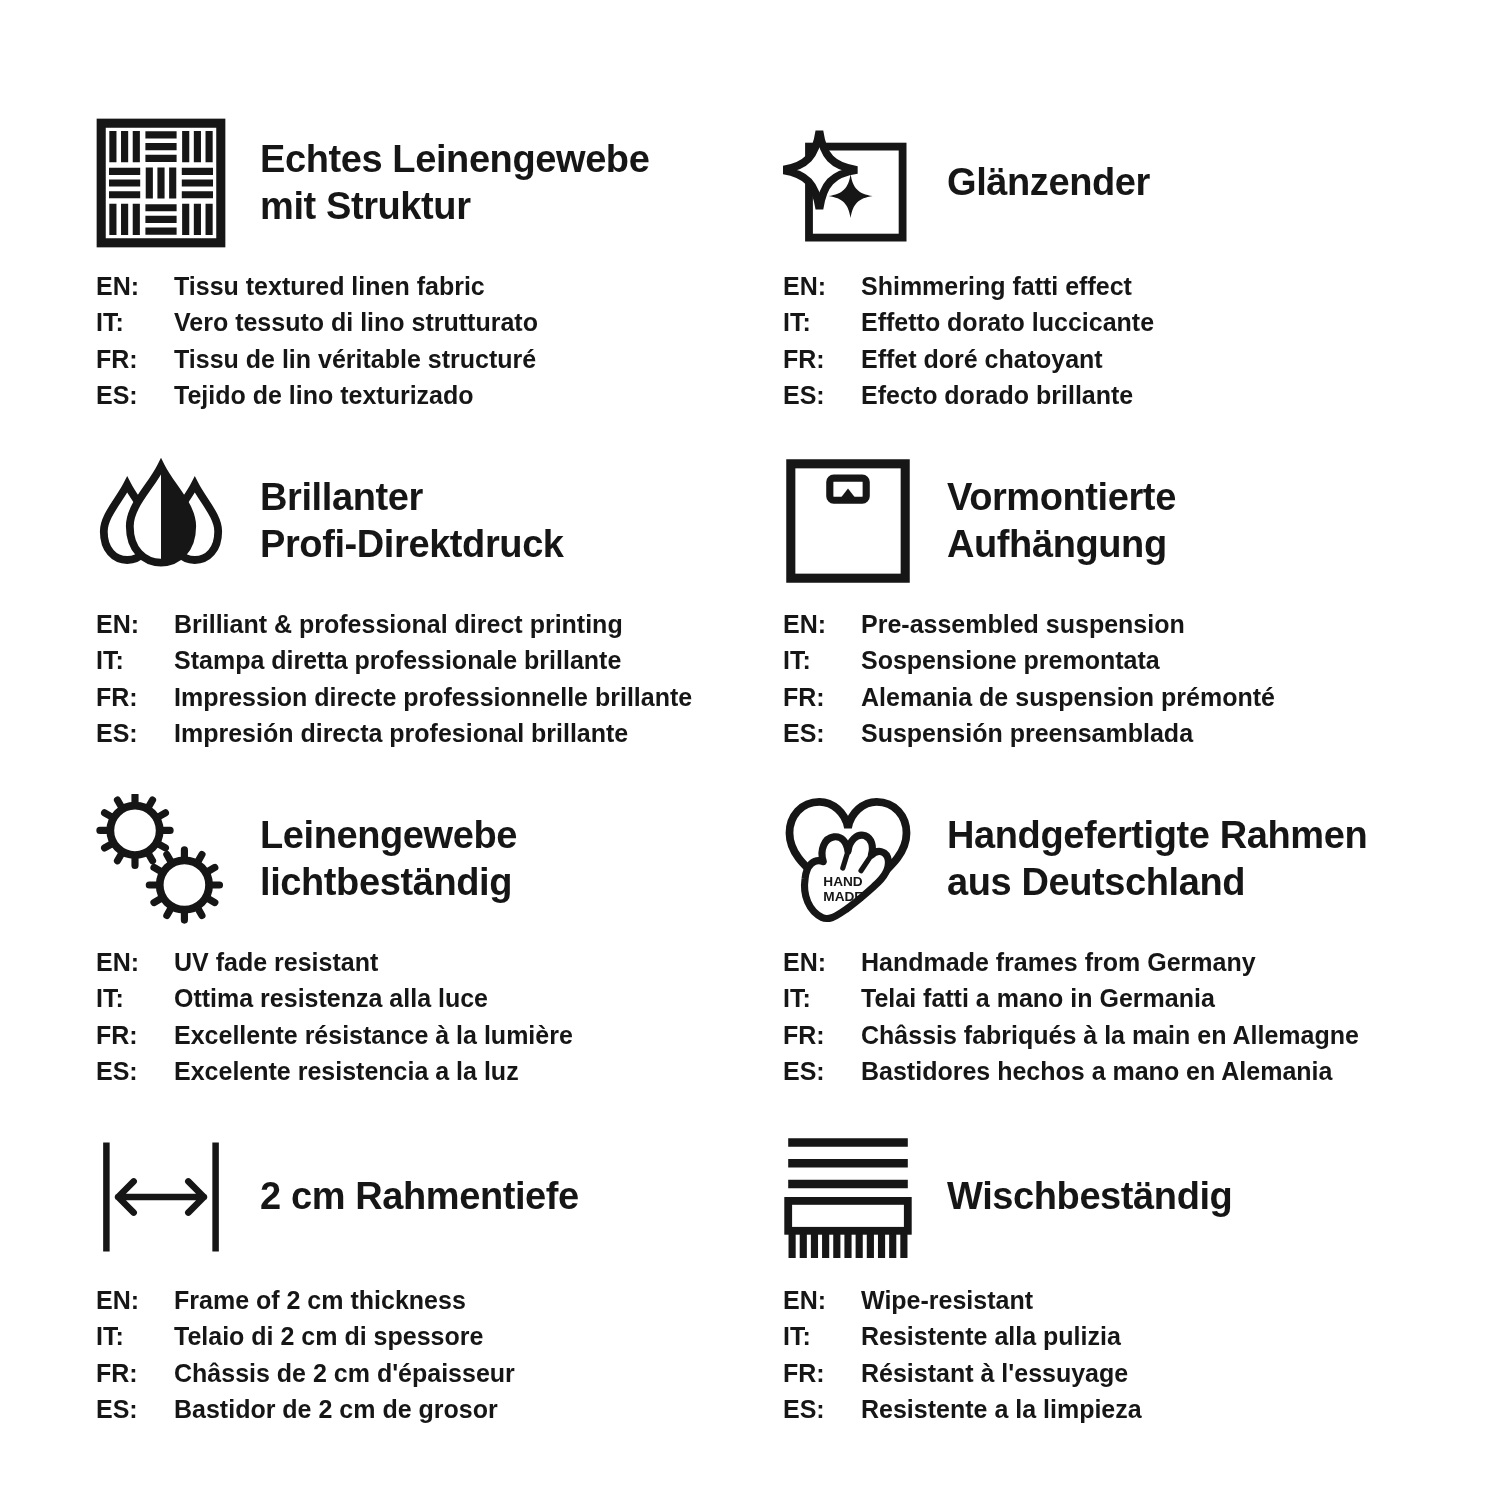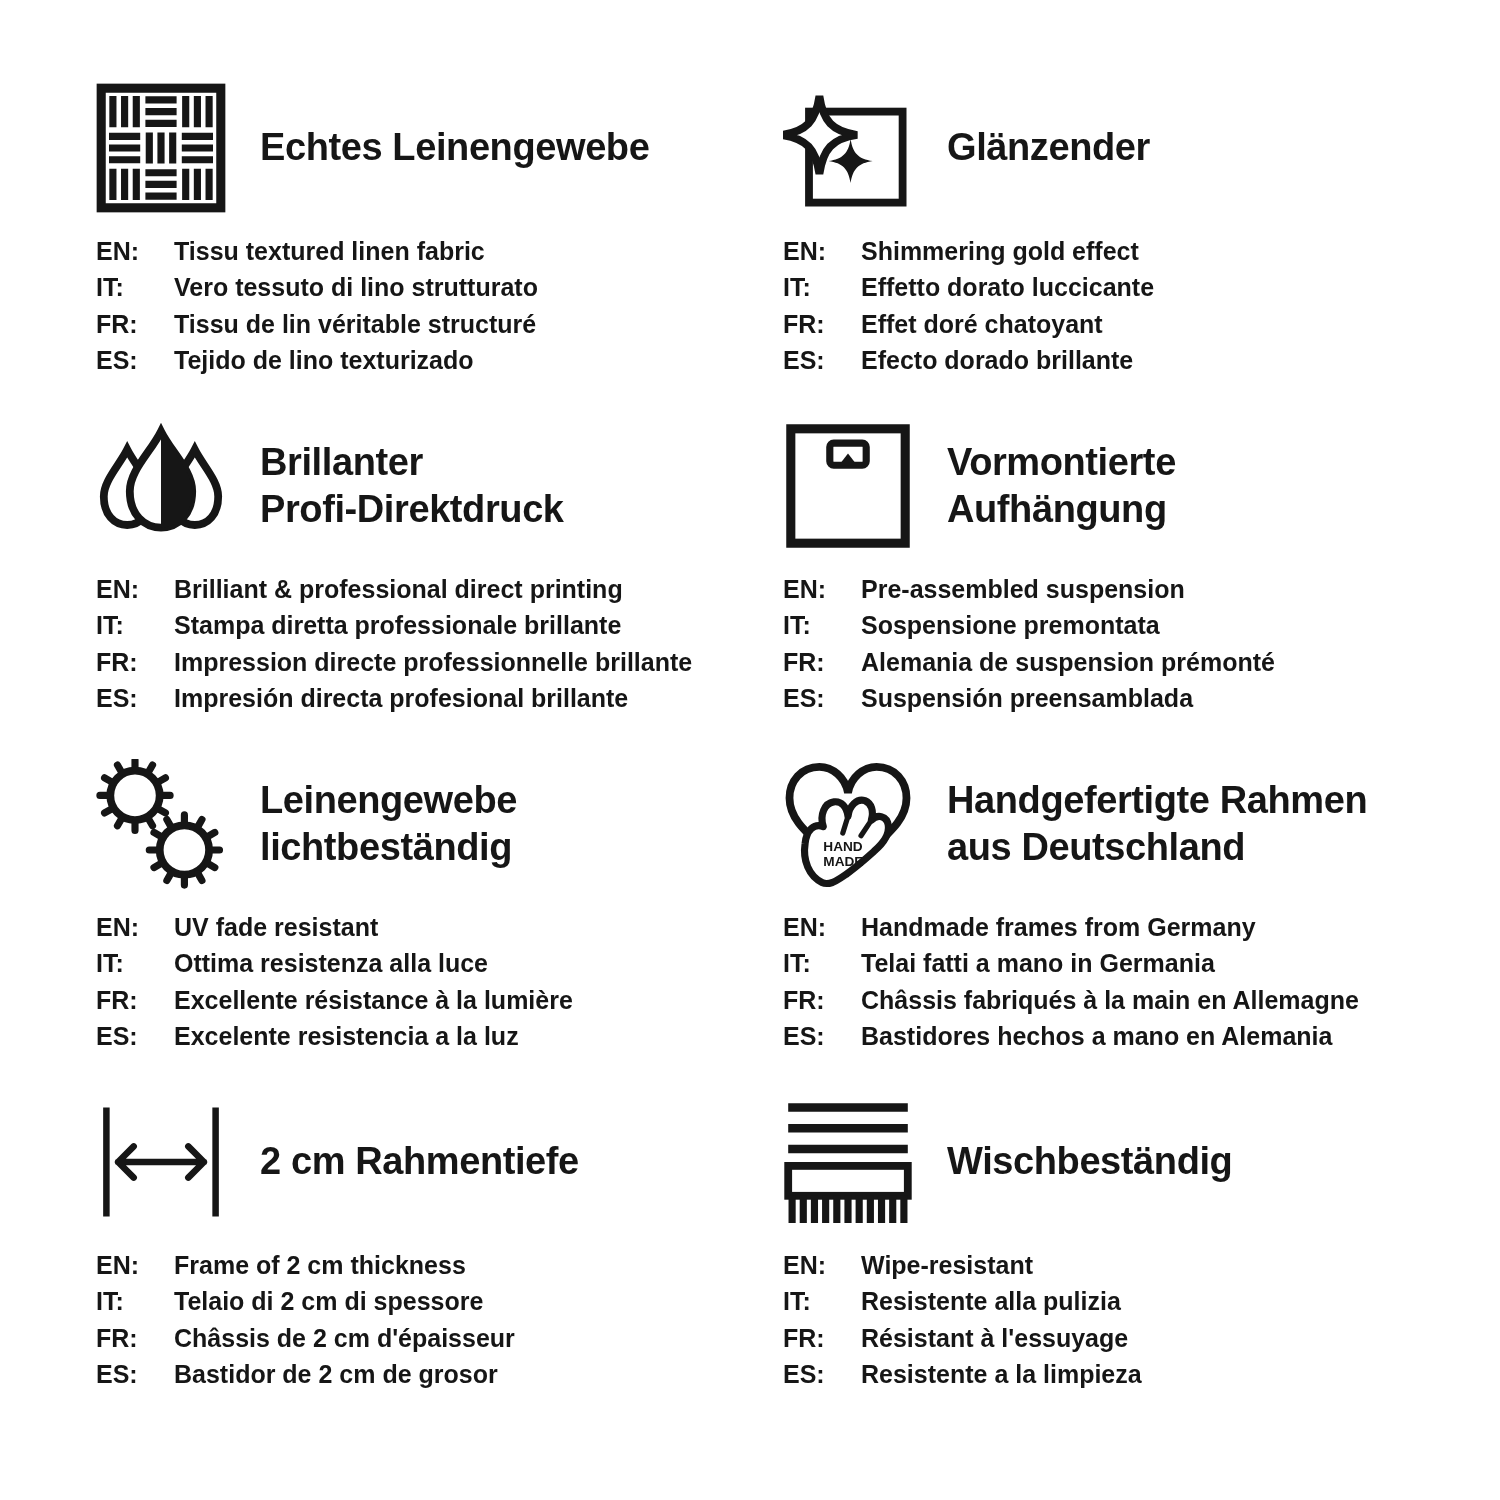--- a/index.html
+++ b/index.html
@@ -9,21 +9,21 @@
     background: #ffffff;
     color: #161616;
     font-family: "Liberation Sans", "DejaVu Sans", sans-serif;
     overflow: hidden;
   }
   .grid {
     display: grid;
     grid-template-columns: 1fr 1fr;
     grid-template-rows: repeat(4, 338px);
     column-gap: 48px;
-    padding: 82px 78px 20px 96px;
+    padding: 117px 78px 20px 96px;
   }
   .section { display: flex; flex-direction: column; }
   .sec-head { display: flex; align-items: center; gap: 34px; min-height: 132px; }
   .icon-box { width: 130px; height: 130px; flex: none; }
   .icon-box svg { width: 100%; height: 100%; display: block; }
   .title {
     font-size: 38px; font-weight: 800; line-height: 1.25;
     letter-spacing: -0.4px; color: #161616;
   }
   .trans { margin-top: 22px; display: flex; flex-direction: column; gap: 5px; }
@@ -47,20 +47,21 @@
     <div class="sec-head">
       <div class="icon-box">
         <svg viewBox="0 0 100 100">
           <rect class="ink-stroke" x="4" y="4" width="92" height="92" stroke-width="7"></rect>
           <path class="ink-stroke" stroke-width="5.5" d="M13 10V34M22 10V34M31 10V34M69 10V34M78 10V34M87 10V34M41 38V62M50 38V62M59 38V62M13 66V90M22 66V90M31 66V90M69 66V90M78 66V90M87 66V90"></path>
           <path class="ink-stroke" stroke-width="5.5" d="M38 13H62M38 22H62M38 31H62M10 41H34M10 50H34M10 59H34M66 41H90M66 50H90M66 59H90M38 69H62M38 78H62M38 87H62"></path>
         </svg>
       </div>
       <div class="title">
         <div>Echtes Leinengewebe</div>
+        <div>mit Struktur</div>
       </div>
     </div>
     <div class="trans">
       <div class="t-row">
           <span class="t-label">EN:</span>
           <span class="t-text">Tissu textured linen fabric</span>
         </div>
       <div class="t-row">
           <span class="t-label">IT:</span>
           <span class="t-text">Vero tessuto di lino strutturato</span>
@@ -85,21 +86,21 @@
           <path class="ink-fill" d="M52 43 C53.7 54 58 58.3 69 60 C58 61.7 53.7 66 52 77 C50.3 66 46 61.7 35 60 C46 58.3 50.3 54 52 43 Z"></path>
         </svg>
       </div>
       <div class="title">
         <div>Glänzender</div>
       </div>
     </div>
     <div class="trans">
       <div class="t-row">
           <span class="t-label">EN:</span>
-          <span class="t-text">Shimmering gold effect</span>
+          <span class="t-text">Shimmering fatti effect</span>
         </div>
       <div class="t-row">
           <span class="t-label">IT:</span>
           <span class="t-text">Effetto dorato luccicante</span>
         </div>
       <div class="t-row">
           <span class="t-label">FR:</span>
           <span class="t-text">Effet doré chatoyant</span>
         </div>
       <div class="t-row">

